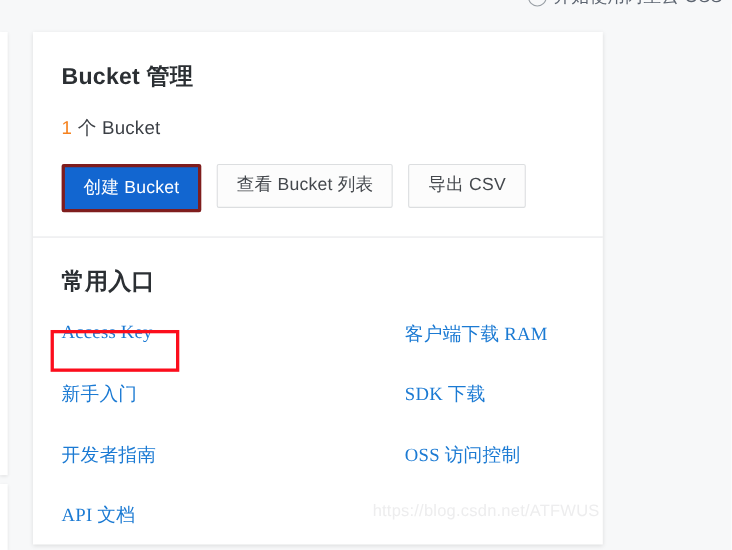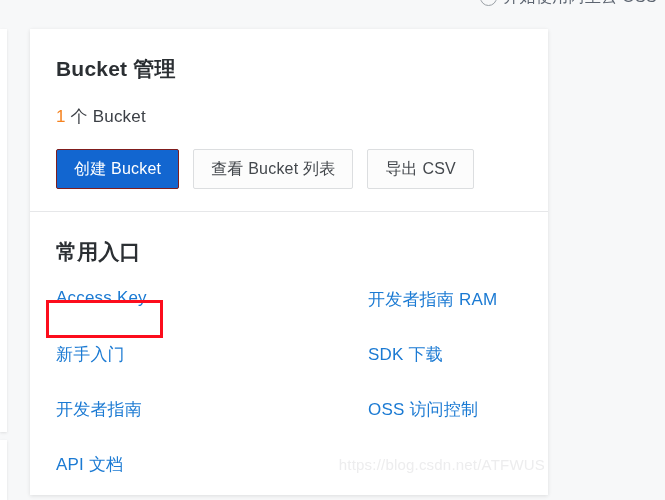--- a/index.html
+++ b/index.html
@@ -87,20 +87,21 @@
   .section-bucket {
     padding: 26px 26px 22px 26px;
   }
   .card-divider {
     height: 1px;
     background: #e6e7e9;
     margin: 0;
   }
   .section-entries {
     padding: 26px 26px 0 26px;
+    font-family: Liberation Serif, serif;
   }
 
   h2.section-title {
     margin: 0;
     font-size: 21px;
     font-weight: bold;
     color: #2b2f33;
     letter-spacing: .2px;
   }
 
@@ -128,21 +129,21 @@
     padding: 11px 17px;
     border-radius: 2px;
     cursor: pointer;
     white-space: nowrap;
     box-sizing: border-box;
     letter-spacing: .2px;
   }
   .btn-primary {
     background: #1266d0;
     color: #ffffff;
-    border: 1px solid #7f1d1d;
+    border: 3px solid #7f1d1d;
   }
   .btn-default {
     background: #fcfcfc;
     color: #44484d;
     border: 1px solid #dcdee0;
   }
 
   .entry-grid {
     margin-top: 22px;
     display: grid;
@@ -218,21 +219,21 @@
   <div class="card-divider"></div>
 
   <div class="section-entries">
     <h2 class="section-title">常用入口</h2>
 
     <div class="entry-grid">
       <div class="entry-cell">
           <a class="entry-link">Access Key</a>
         </div>
       <div class="entry-cell">
-          <a class="entry-link">开发者指南 RAM</a>
+          <a class="entry-link">客户端下载 RAM</a>
         </div>
       <div class="entry-cell">
           <a class="entry-link">新手入门</a>
         </div>
       <div class="entry-cell">
           <a class="entry-link">SDK 下载</a>
         </div>
       <div class="entry-cell">
           <a class="entry-link">开发者指南</a>
         </div>

